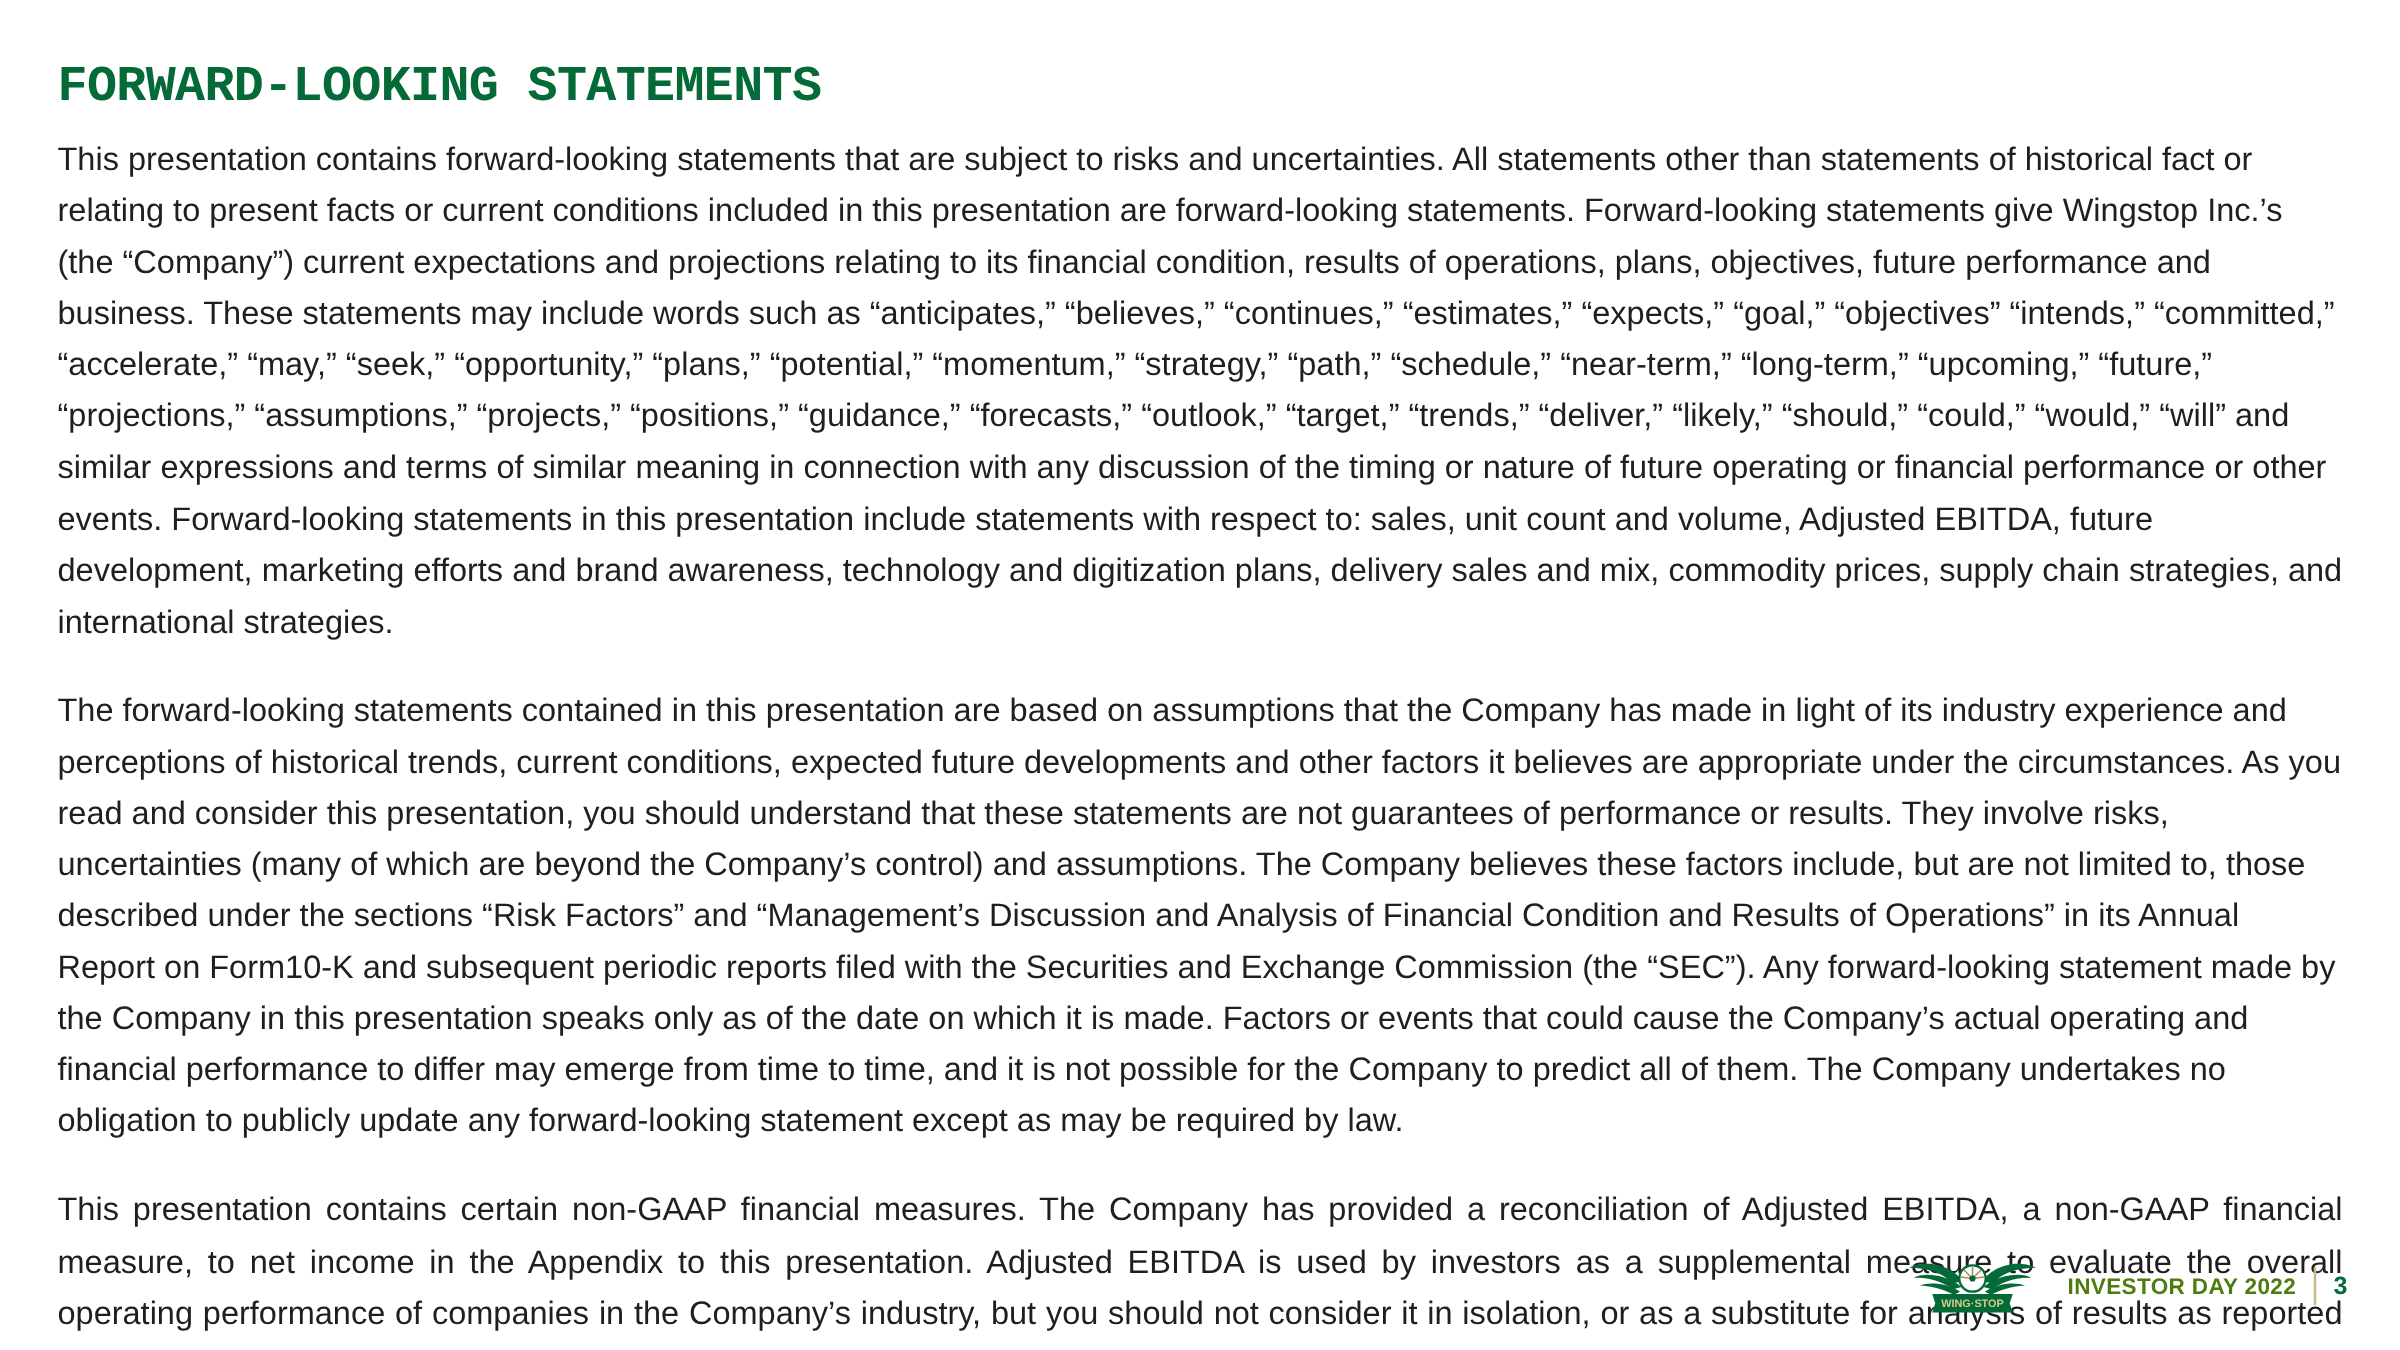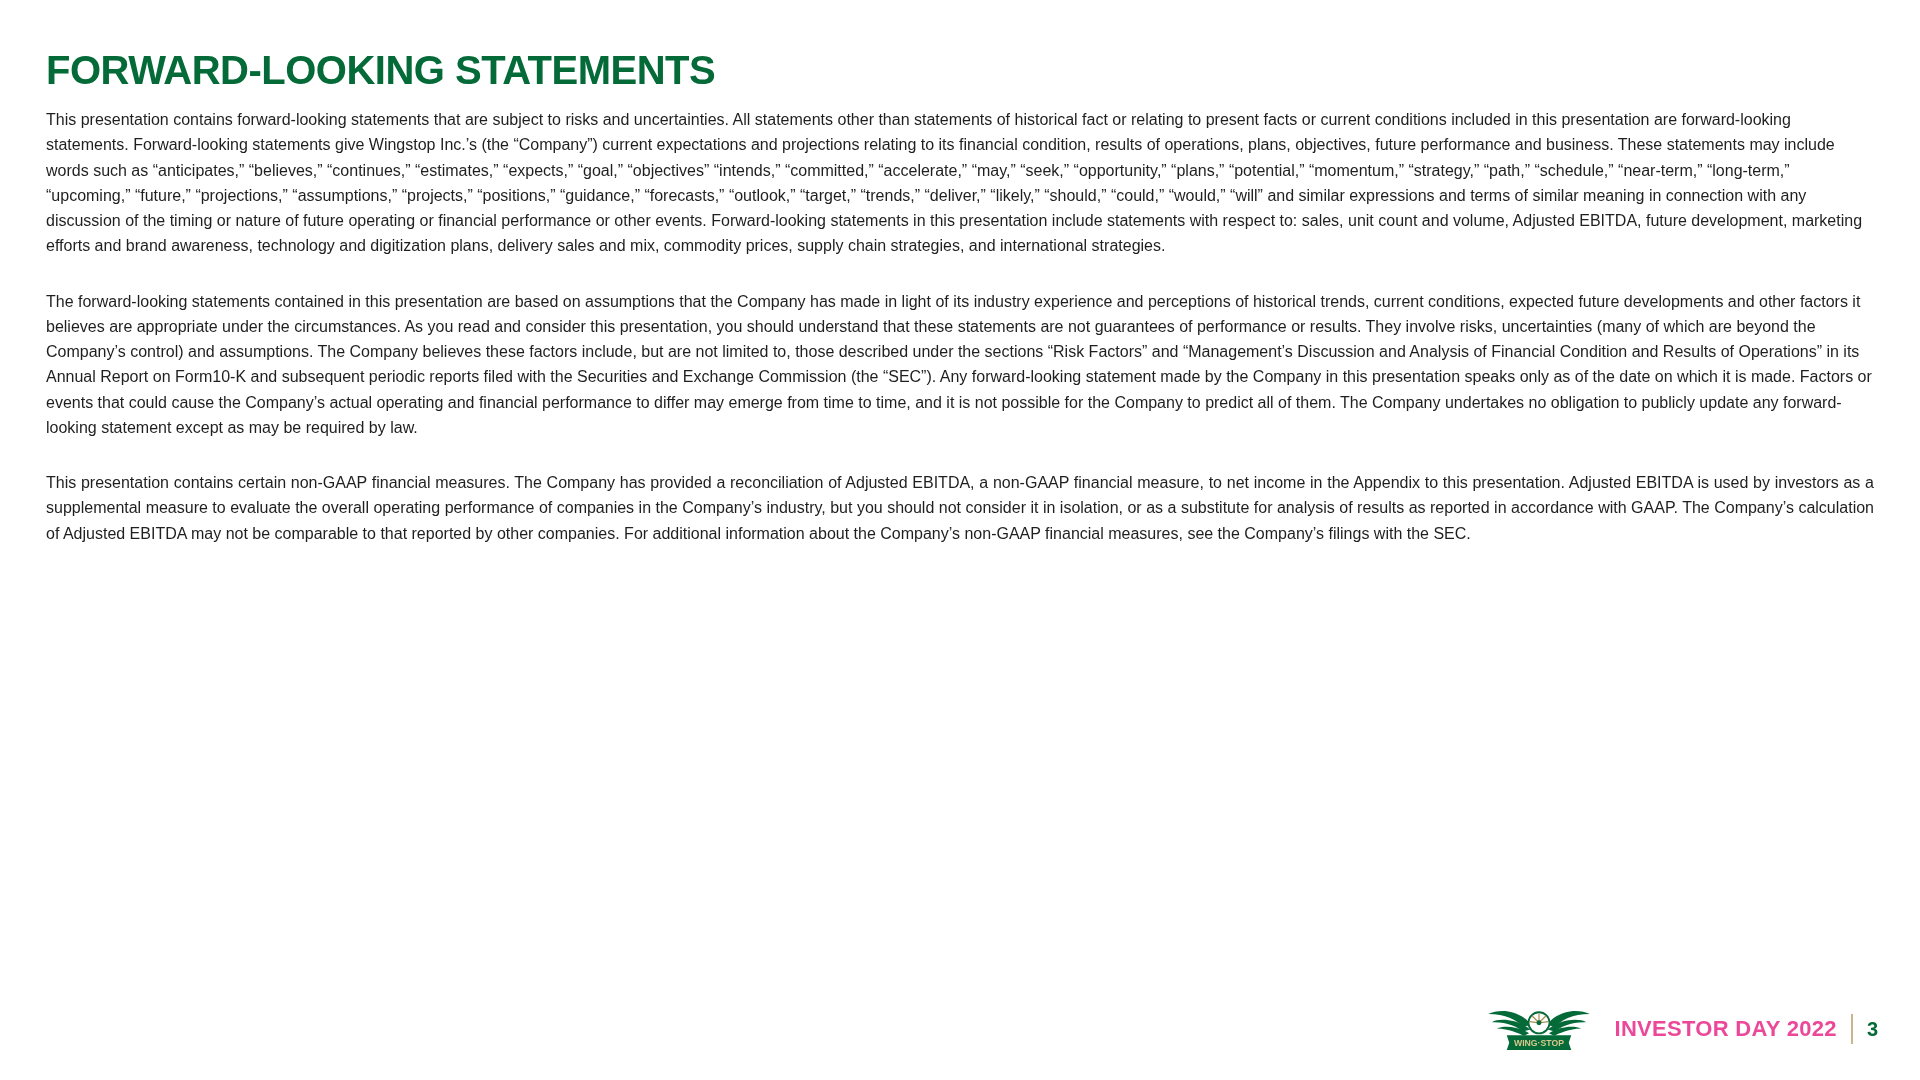--- a/index.html
+++ b/index.html
@@ -7,32 +7,32 @@
   .slide {
     position: relative;
     width: 1920px;
     height: 1080px;
     background: #ffffff;
     box-sizing: border-box;
     padding: 42px 46px 0 46px;
     overflow: hidden;
   }
   h1.section-title {
-    font-family: Liberation Sans, sans-serif;
+    font-family: Liberation Mono, monospace;
     font-size: 40px;
     font-weight: bold;
     letter-spacing: -0.5px;
     color: #046A38;
     margin: 6px 0 14px 0;
   }
   h1.section-title.second {
     margin-top: 34px;
   }
   p.body-text {
-    font-size: 16px;
+    font-size: 26px;
     line-height: 1.58;
     color: #1F1F1F;
     margin: 0 0 30px 0;
     text-align: left;
   }
   p.body-text.justify {
     text-align: justify;
     margin-top: 24px;
   }
   .footer {
@@ -42,23 +42,23 @@
     display: flex;
     align-items: center;
     gap: 14px;
   }
   .logo-wrap {
     width: 124px;
     height: 62px;
     display: inline-block;
   }
   .event-label {
-    color: #ec4899;
+    color: #4d7c0f;
     font-weight: bold;
-    font-size: 22px;
+    font-size: 18px;
     letter-spacing: 0.3px;
     white-space: nowrap;
   }
   .footer-divider {
     width: 2px;
     height: 30px;
     background: #C9B689;
   }
   .page-number {
     color: #046A38;

